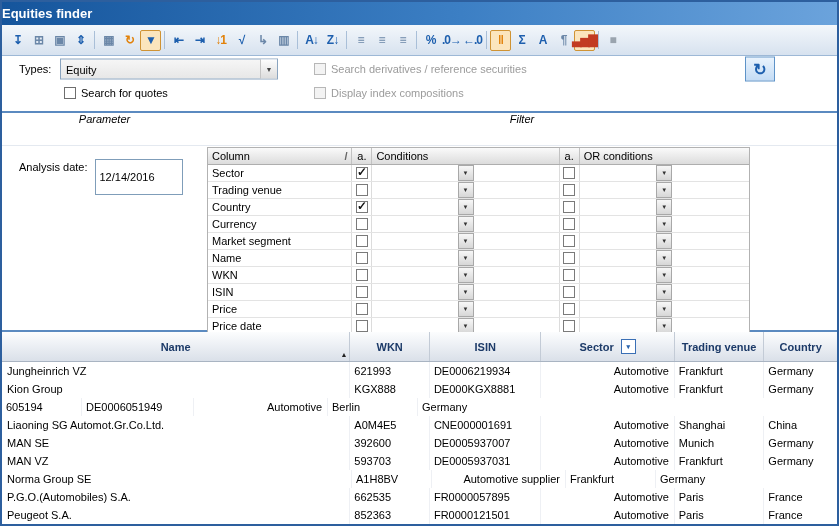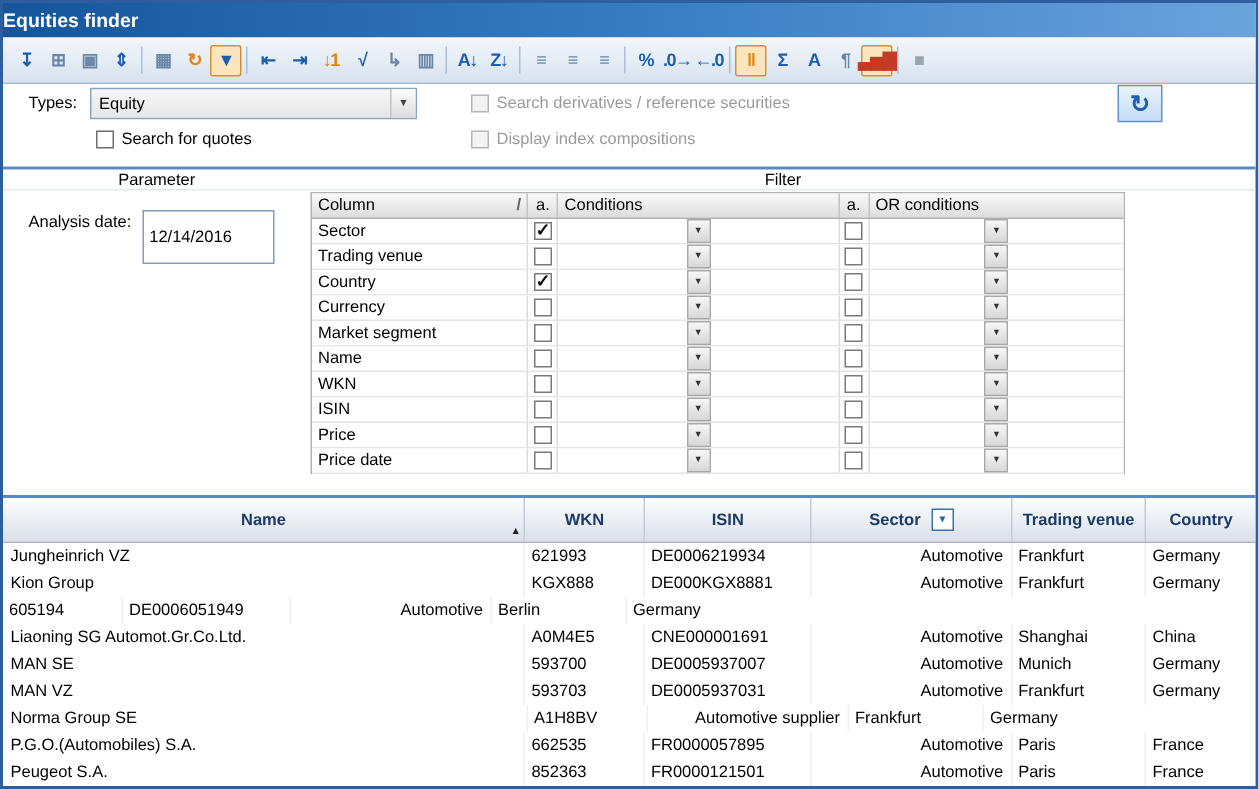--- a/index.html
+++ b/index.html
@@ -35,21 +35,21 @@
   .box { width: 12px; height: 12px; border: 1px solid #6e6e6e; background: #fff; flex: 0 0 12px; }
   .disabled { color: #9b9b9b; }
   .disabled .box { border-color: #b7b7b7; background: #f3f3f3; }
   .chk-derivatives, .chk-index { left: 312px; }
   .chk-quotes { left: 62px; }
   .refresh-btn { right: 62px; width: 30px; height: 25px; border: 1px solid #5e93c8; background: linear-gradient(#e9f3fd,#c4dcf5);
     display: flex; align-items: center; justify-content: center; color: #1d5fae; font-size: 16px; font-weight: bold; cursor: default; }
 
   
   .params-area { height: 219px; flex: 0 0 219px; border-bottom: 2px solid #5b8ac0; }
-  .section-headers { display: flex; height: 14px; align-items: center; border-bottom: 1px solid #e4e9f0; }
+  .section-headers { display: flex; height: 33px; border-bottom: 1px solid #e4e9f0; font-style: italic; }
   .param-header { width: 205px; text-align: center; }
   .filter-header { flex: 1; text-align: center; }
   .params-body { display: flex; padding-top: 0; }
   .param-panel { width: 205px; padding-top: 13px; display: flex; align-items: flex-start; }
   .param-panel label { margin-left: 17px; padding-top: 2px; }
   .date-input { width: 88px; height: 36px; border: 1px solid #7f9db9; font-family: "Liberation Sans", sans-serif;
     font-size: 11px; padding: 0 3px; margin-left: 8px; }
 
   .filter-grid { width: 543px; border: 1px solid #b2b2b2; border-bottom: none; margin-top: 1px; }
   .fg-header { display: flex; height: 17px; background: linear-gradient(#fafafa, #dcdcdc); border-bottom: 1px solid #aeaeae; }
@@ -409,21 +409,21 @@
         <div class="res-row">
           <div class="res-cell c-name">Liaoning SG Automot.Gr.Co.Ltd.</div>
           <div class="res-cell c-wkn">A0M4E5</div>
           <div class="res-cell c-isin">CNE000001691</div>
           <div class="res-cell c-sector">Automotive</div>
           <div class="res-cell c-venue">Shanghai</div>
           <div class="res-cell c-country">China</div>
         </div>
         <div class="res-row">
           <div class="res-cell c-name">MAN SE</div>
-          <div class="res-cell c-wkn">593700</div>
+          <div class="res-cell c-wkn">392600</div>
           <div class="res-cell c-isin">DE0005937007</div>
           <div class="res-cell c-sector">Automotive</div>
           <div class="res-cell c-venue">Munich</div>
           <div class="res-cell c-country">Germany</div>
         </div>
         <div class="res-row">
           <div class="res-cell c-name">MAN VZ</div>
           <div class="res-cell c-wkn">593703</div>
           <div class="res-cell c-isin">DE0005937031</div>
           <div class="res-cell c-sector">Automotive</div>

